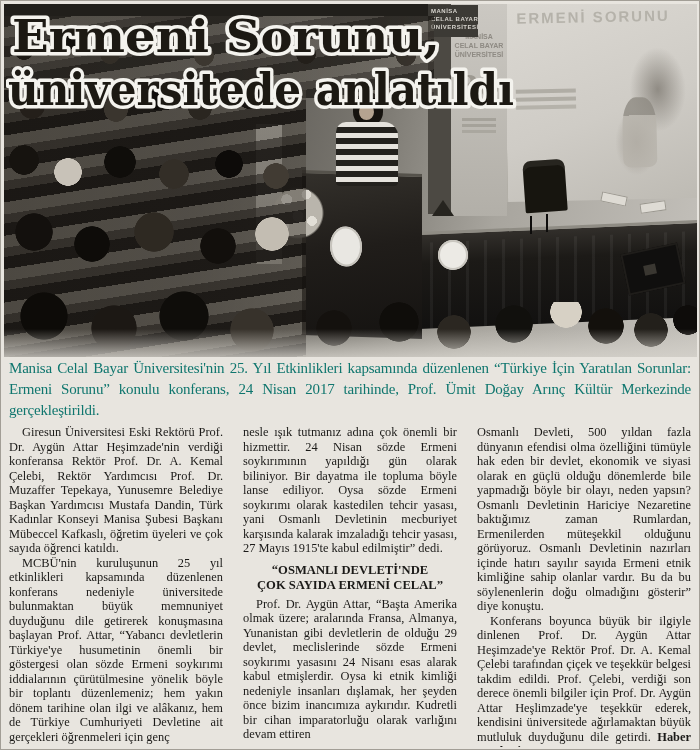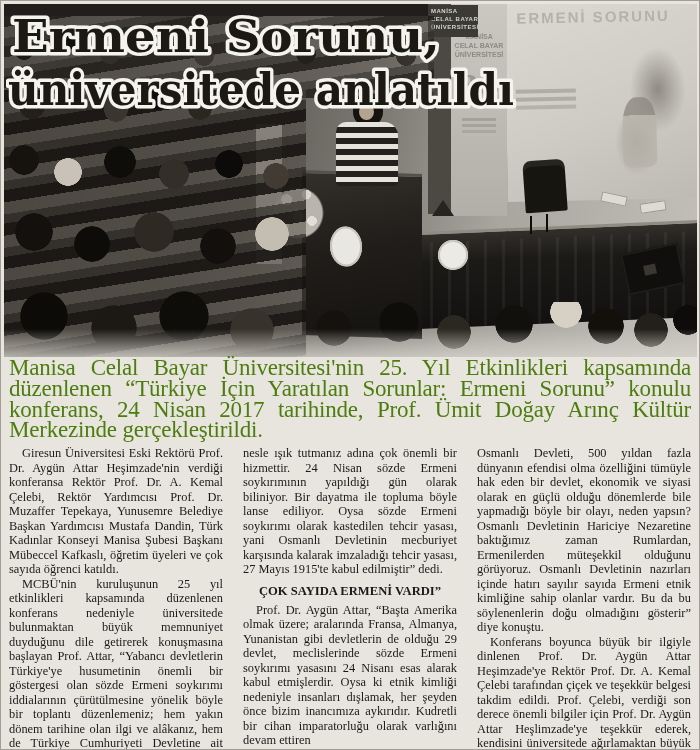--- a/index.html
+++ b/index.html
@@ -127,22 +127,22 @@
   .photo-fade{position:absolute;left:0;bottom:0;width:100%;height:28px;
     background:linear-gradient(rgba(214,211,204,0),rgba(214,211,204,.8));}
   .headline-svg{position:absolute;left:2px;top:2px;}
   .headline-svg text{
     font-family:"DejaVu Serif",serif;font-weight:bold;font-size:45px;
     paint-order:stroke fill;stroke-linejoin:round;
   }
   
   .content{position:absolute;left:8px;right:8px;top:357px;}
   .lead{
-    margin:0;font-size:23px;line-height:20.8px;text-align:justify;
-    color:#4d7c0f;letter-spacing:-.2px;
+    margin:0;font-size:15px;line-height:20.8px;text-align:justify;
+    color:#0f766e;letter-spacing:-.2px;
   }
   .columns{display:flex;gap:20px;margin-top:5px;height:322px;overflow:hidden;}
   .col{flex:1;font-size:12.4px;line-height:14.5px;text-align:justify;overflow:hidden;hyphens:auto;}
   .col p{margin:0;}
   .col p.indent{text-indent:13px;}
   .subhead{margin:7px 0 4px;text-align:center;font-weight:bold;font-size:12.6px;line-height:15px;}
   .subhead div{white-space:nowrap;}
   .byline{font-weight:bold;}
 </style>
 </head>
@@ -213,21 +213,22 @@
 
     <div class="columns">
       <div class="col">
         <p class="indent">Giresun Üniversitesi Eski Rektörü Prof. Dr. Aygün Attar Heşimzade'nin verdiği konferansa Rektör Prof. Dr. A. Kemal Çelebi, Rektör Yardımcısı Prof. Dr. Muzaffer Tepekaya, Yunusemre Belediye Başkan Yardımcısı Mustafa Dandin, Türk Kadınlar Konseyi Manisa Şubesi Başkanı Mübeccel Kafkaslı, öğretim üyeleri ve çok sayıda öğrenci katıldı.</p>
         <p class="indent">MCBÜ'nin kuruluşunun 25 yıl etkinlikleri kapsamında düzenlenen konferans nedeniyle üniversitede bulunmaktan büyük memnuniyet duyduğunu dile getirerek konuşmasına başlayan Prof. Attar, “Yabancı devletlerin Türkiye'ye husumetinin önemli bir göstergesi olan sözde Ermeni soykırımı iddialarının çürütülmesine yönelik böyle bir toplantı düzenlemeniz; hem yakın dönem tarihine olan ilgi ve alâkanız, hem de Türkiye Cumhuriyeti Devletine ait gerçekleri öğrenmeleri için genç</p>
       </div>
 
       <div class="col">
         <p>nesle ışık tutmanız adına çok önemli bir hizmettir. 24 Nisan sözde Ermeni soykırımının yapıldığı gün olarak biliniyor. Bir dayatma ile topluma böyle lanse ediliyor. Oysa sözde Ermeni soykırımı olarak kastedilen tehcir yasası, yani Osmanlı Devletinin mecburiyet karşısında kalarak imzaladığı tehcir yasası, 27 Mayıs 1915'te kabul edilmiştir” dedi.</p>
         <div class="subhead">
-          <div>ÇOK SAYIDA ERMENİ VARDI”</div>
+          <div>“OSMANLI DEVLETİ'NDE</div>
+          <div>ÇOK SAYIDA ERMENİ CELAL”</div>
         </div>
         <p class="indent">Prof. Dr. Aygün Attar, “Başta Amerika olmak üzere; aralarında Fransa, Almanya, Yunanistan gibi devletlerin de olduğu 29 devlet, meclislerinde sözde Ermeni soykırımı yasasını 24 Nisanı esas alarak kabul etmişlerdir. Oysa ki etnik kimliği nedeniyle insanları dışlamak, her şeyden önce bizim inancımıza aykırıdır. Kudretli bir cihan imparatorluğu olarak varlığını devam ettiren</p>
       </div>
 
       <div class="col">
         <p>Osmanlı Devleti, 500 yıldan fazla dünyanın efendisi olma özelliğini tümüyle hak eden bir devlet, ekonomik ve siyasi olarak en güçlü olduğu dönemlerde bile yapmadığı böyle bir olayı, neden yapsın? Osmanlı Devletinin Hariciye Nezaretine baktığımız zaman Rumlardan, Ermenilerden müteşekkil olduğunu görüyoruz. Osmanlı Devletinin nazırları içinde hatırı sayılır sayıda Ermeni etnik kimliğine sahip olanlar vardır. Bu da bu söylenenlerin doğu olmadığını gösterir” diye konuştu.</p>
         <p class="indent">
           <span>Konferans boyunca büyük bir ilgiyle dinlenen Prof. Dr. Aygün Attar Heşimzade'ye Rektör Prof. Dr. A. Kemal Çelebi tarafından çiçek ve teşekkür belgesi takdim edildi. Prof. Çelebi, verdiği son derece önemli bilgiler için Prof. Dr. Aygün Attar Heşlimzade'ye teşekkür ederek, kendisini üniversitede ağırlamaktan büyük mutluluk duyduğunu dile getirdi.</span>
           <span class="byline">Haber Merkezi</span>
         </p>

